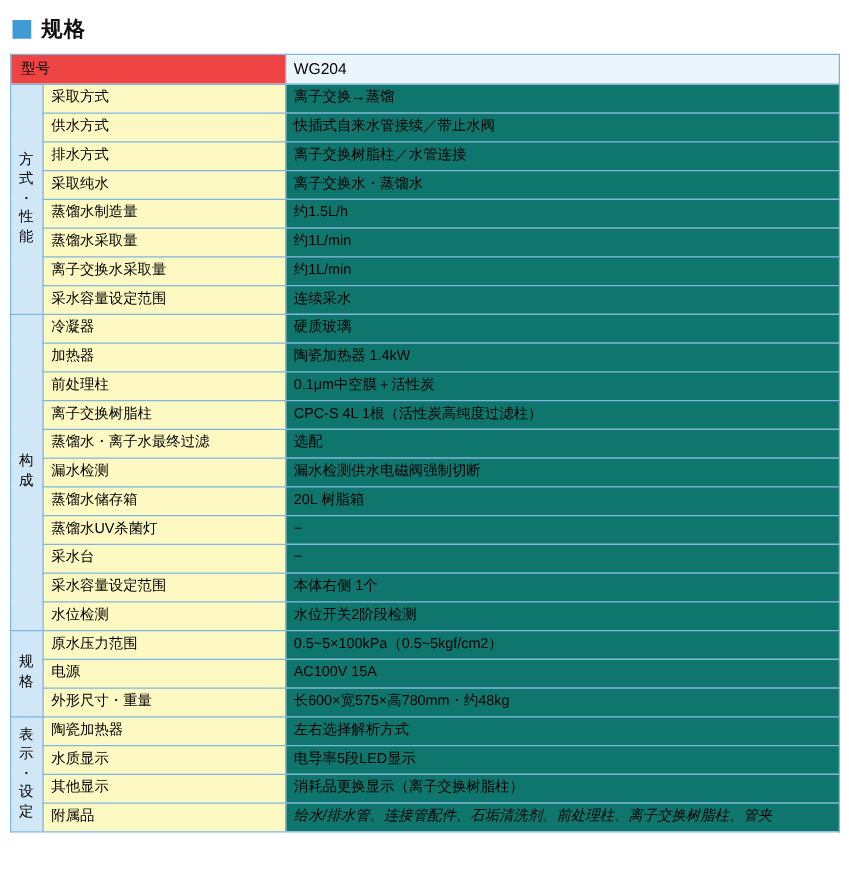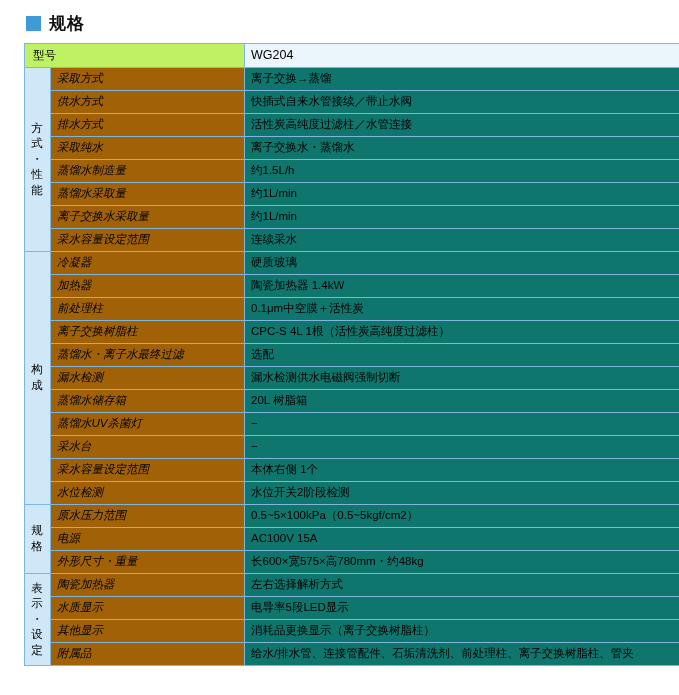--- a/index.html
+++ b/index.html
@@ -12,21 +12,21 @@
     background: #ffffff;
     font-family: "Liberation Sans", sans-serif;
     color: #000000;
     -webkit-font-smoothing: antialiased;
   }
   .page {
     position: relative;
     width: 679px;
     height: 695px;
     box-sizing: border-box;
-    padding: 8px 8px 0 24px;
+    padding: 8px 8px 0 8px;
   }
   .title-row {
     display: flex;
     align-items: center;
     gap: 8px;
     margin: 4px 0 8px 2px;
   }
   .title-marker {
     width: 15px;
     height: 15px;
@@ -62,40 +62,40 @@
     text-align: center;
     font-size: 11.5px;
     letter-spacing: 1px;
     padding: 2px;
     line-height: 1.15;
   }
   .group-cell span {
     display: block;
   }
   .label-cell {
-    background: #a16207;
+    background: #fef9c3;
     padding-left: 8px;
-    font-style: italic;
   }
   .value-cell {
     background: #0f766e;
   }
   .head-row td {
-    background: #bef264;
+    background: #ef4444;
     font-weight: normal;
   }
   .head-row td.head-label {
     padding-left: 8px;
   }
   .head-row td.head-value {
     background: #eaf5fc;
     font-size: 12.5px;
   }
   .multiline {
     line-height: 1.45;
+    font-style: italic;
   }
 </style>
 </head>
 <body>
 
 <div class="page">
 
   <div class="title-row">
     <div class="title-marker"></div>
     <div class="title-text">规格</div>
@@ -124,21 +124,21 @@
         </td>
         <td class="label-cell">采取方式</td>
         <td class="value-cell">离子交换→蒸馏</td>
       </tr>
       <tr>
         <td class="label-cell">供水方式</td>
         <td class="value-cell">快插式自来水管接续／带止水阀</td>
       </tr>
       <tr>
         <td class="label-cell">排水方式</td>
-        <td class="value-cell">活性炭高纯度过滤柱／水管连接</td>
+        <td class="value-cell">离子交换树脂柱／水管连接</td>
       </tr>
       <tr>
         <td class="label-cell">采取纯水</td>
         <td class="value-cell">离子交换水・蒸馏水</td>
       </tr>
       <tr>
         <td class="label-cell">蒸馏水制造量</td>
         <td class="value-cell">约1.5L/h</td>
       </tr>
       <tr>

